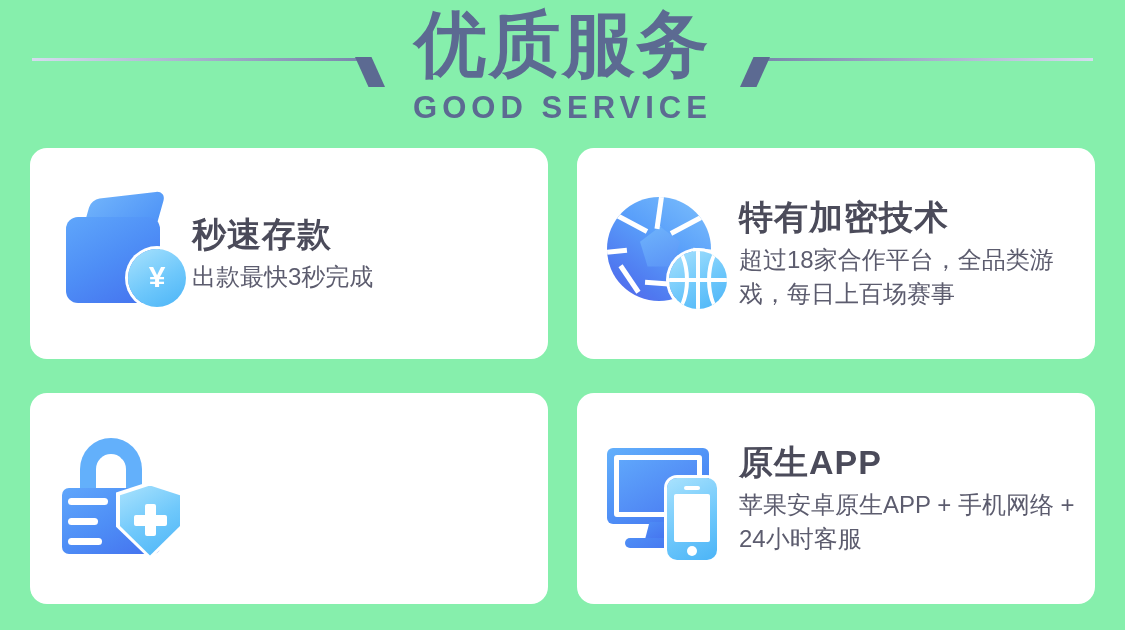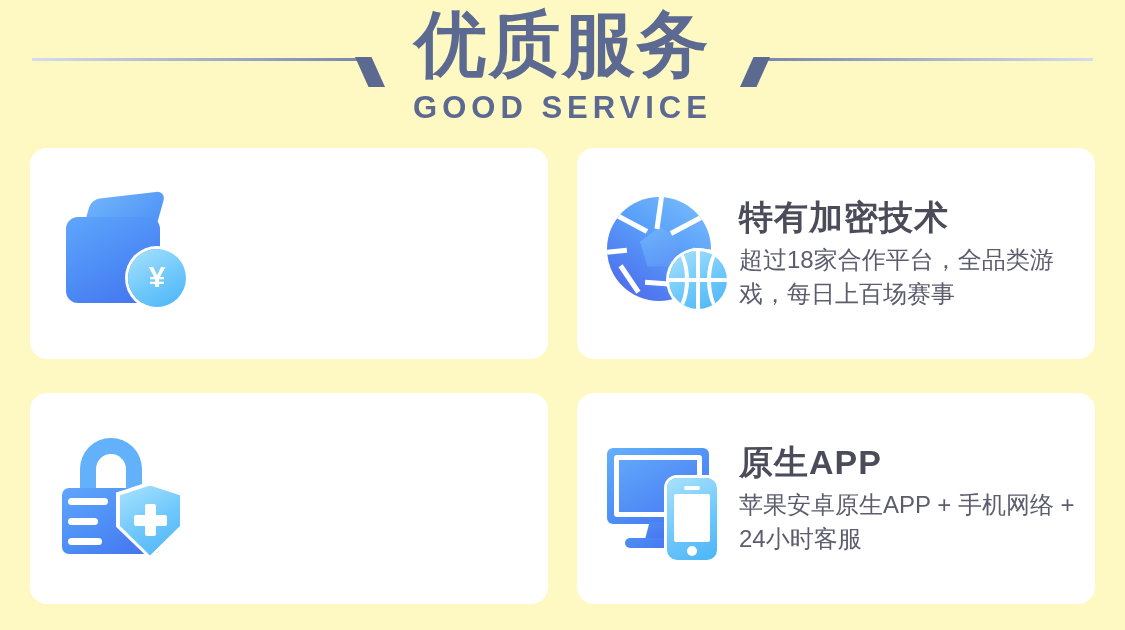--- a/index.html
+++ b/index.html
@@ -7,21 +7,21 @@
   html, body {
     width:1125px; height:630px;
     background:#000;
     font-family:"Liberation Sans", sans-serif;
     overflow:hidden;
   }
 
   #stage {
     position:relative;
     width:1125px; height:630px;
-    background:#fef9c3;
+    background:#86efac;
   }
 
   
   .header {
     position:absolute;
     left:0; top:0;
     width:1125px; height:146px;
   }
 
   .rule {
@@ -357,20 +357,24 @@
   <div class="grid">
 
     <div class="card">
       <div class="icon-wrap">
         <div class="w-flap"></div>
         <div class="w-body"></div>
         <div class="w-clasp"></div>
         <div class="w-coin">
           <span class="w-yen">¥</span>
         </div>
+      </div>
+      <div class="texts">
+        <div class="c-title">秒速存款</div>
+        <div class="c-sub">出款最快3秒完成</div>
       </div>
     </div>
 
     <div class="card">
       <div class="icon-wrap">
         <div class="ball">
           <div class="pent"></div>
           <div class="seam s1"></div>
           <div class="seam s2"></div>
           <div class="seam s3"></div>

